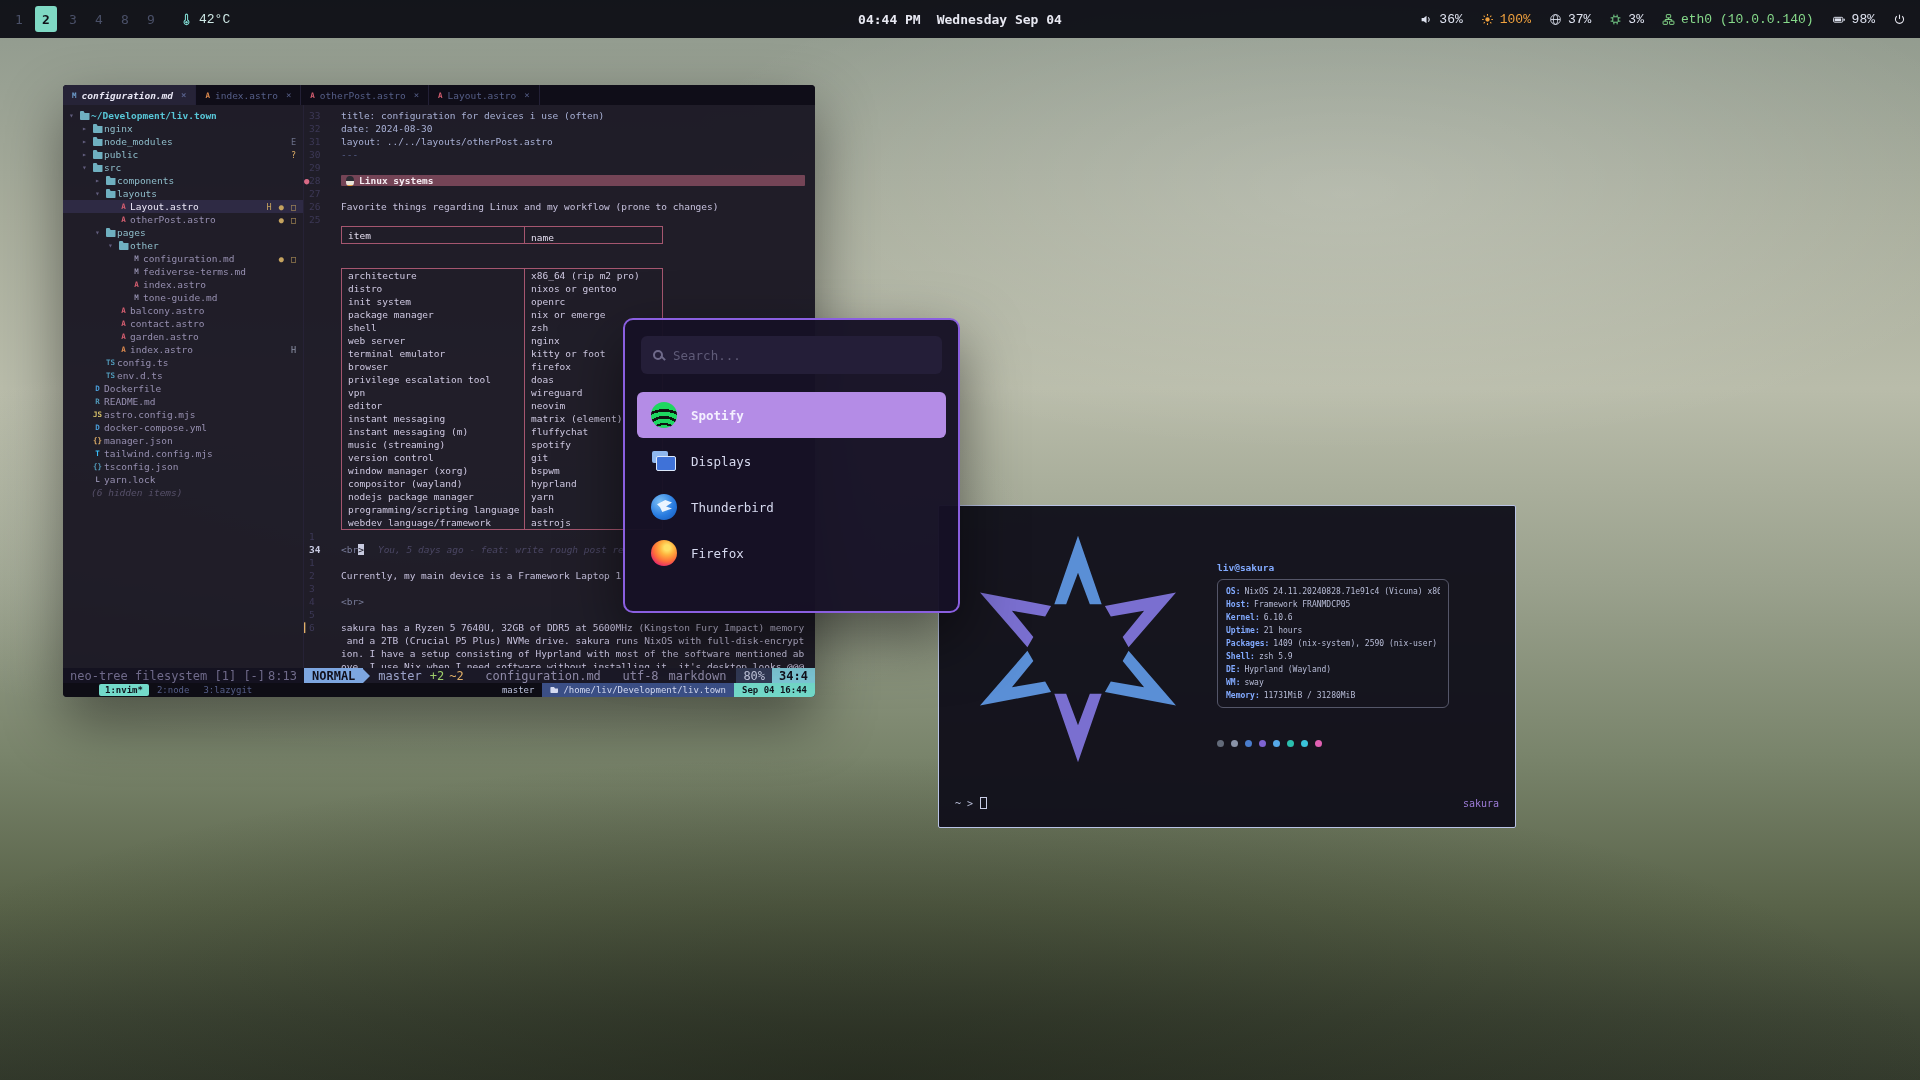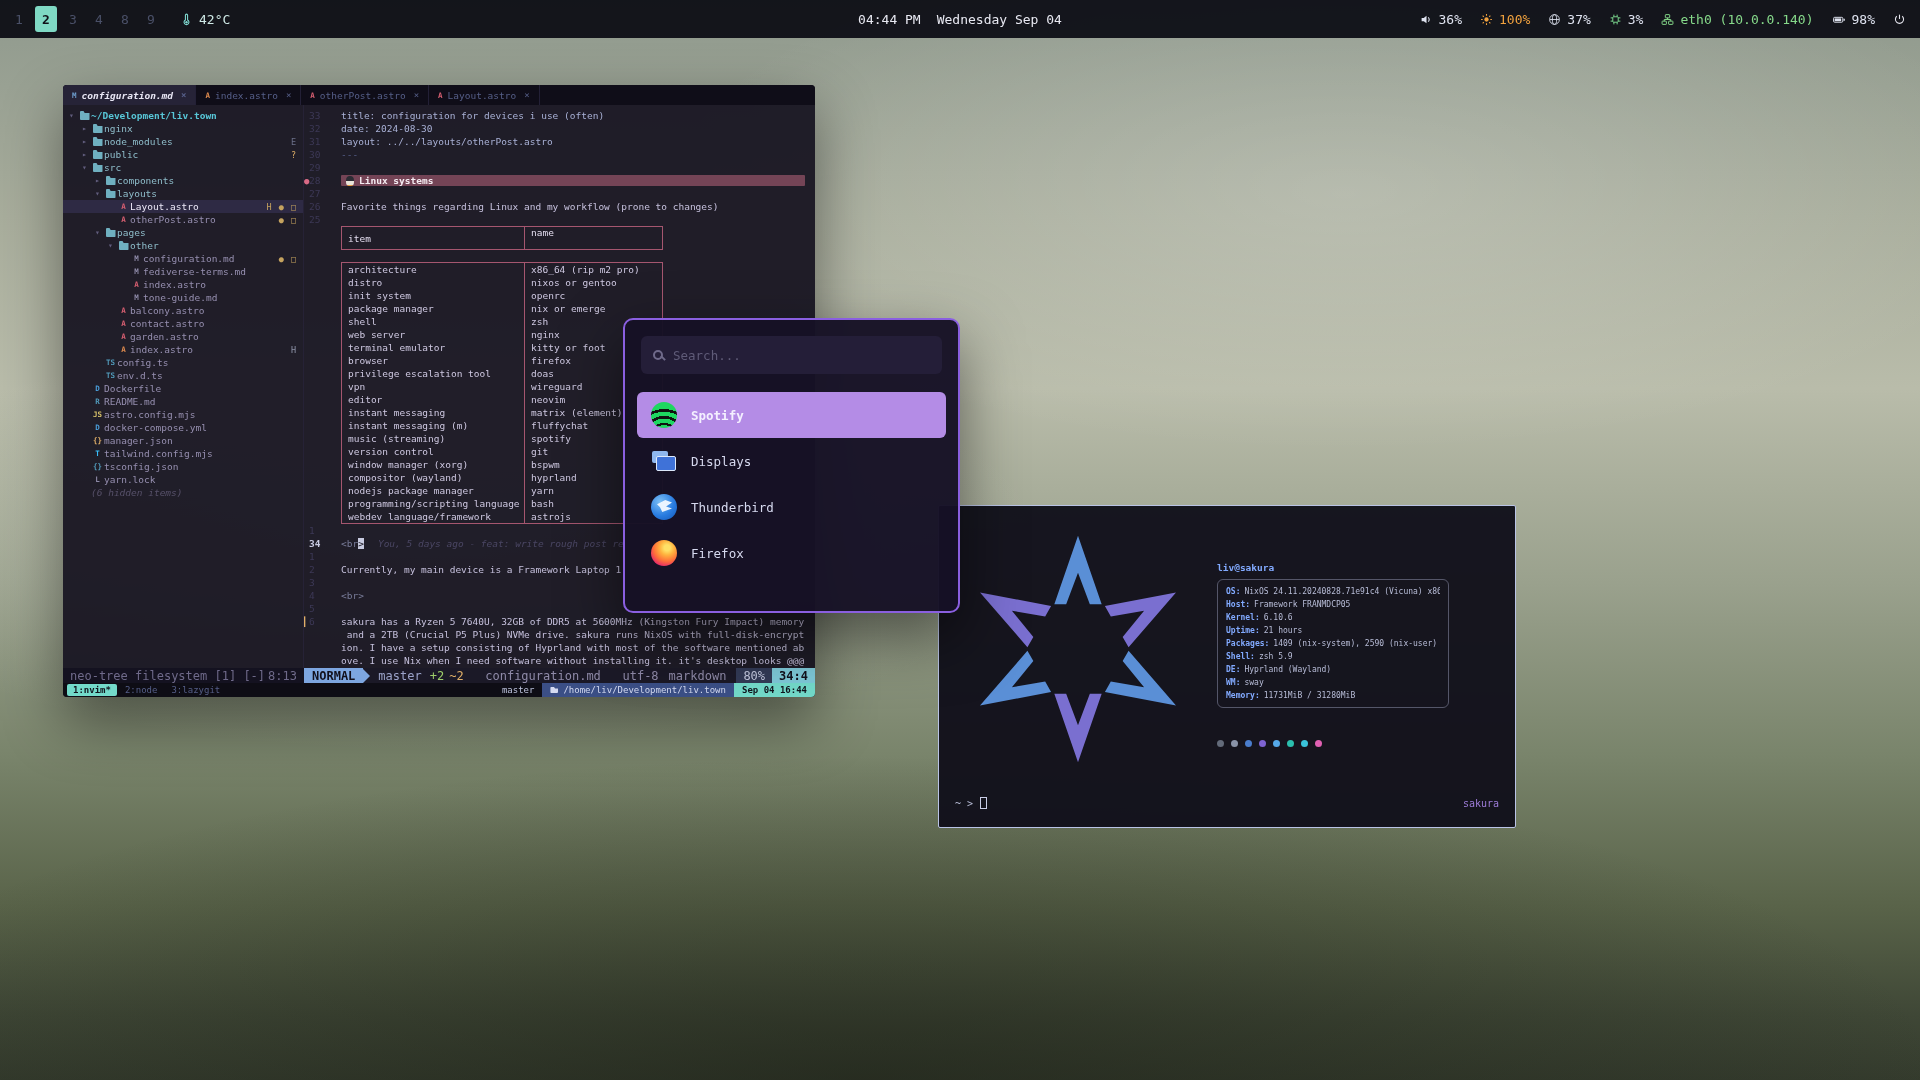--- a/index.html
+++ b/index.html
@@ -13,25 +13,25 @@
       linear-gradient(180deg,#8f998d 0%,#a8ad9c 20%,#b9bcaa 36%,#9aa18d 54%,#79846b 70%,#596349 84%,#3f4736 94%,#343b2d 100%);
   }
   .win { position:absolute; }
 
   
   .topbar { position:absolute; top:0; left:0; width:1920px; height:38px; background:rgba(12,13,20,0.94);
     display:flex; align-items:center; color:#dfe3f0; font-size:13px; z-index:50; }
   .ws-list { display:flex; align-items:center; height:100%; margin-left:6px; }
   .ws { width:26px; height:38px; display:flex; align-items:center; justify-content:center; color:#4a5068; }
   .ws.on { background:#7fd9c4; color:#101018; width:22px; height:26px; border-radius:3px; margin:0 3px; font-weight:700; }
-  .module { display:flex; align-items:center; gap:6px; }
+  .module { display:flex; align-items:center; gap:6px;font-family:Liberation Mono, monospace; }
   .module svg { display:block; }
   .temp { margin-left:16px; color:#cfe9e6; }
   .temp svg { color:#7fd9d0; }
-  .clock { position:absolute; left:50%; transform:translateX(-50%); display:flex; gap:16px; font-weight:400; color:#e8e9f2; }
+  .clock { position:absolute; left:50%; transform:translateX(-50%); display:flex; gap:16px; font-weight:700; color:#e8e9f2; }
   .tb-right { margin-left:auto; display:flex; align-items:center; gap:18px; padding-right:14px; }
   .m-bright, .m-bright svg { color:#f0a13e; }
   .m-net, .m-net svg { color:#86d98a; }
   .m-cpu svg { color:#7bd88f; }
   .m-power { color:#e6e6ef; }
 
   
   .editor { left:63px; top:85px; width:752px; height:612px; background:rgba(24,21,34,0.95);
     border-radius:4px; box-shadow:0 24px 60px rgba(0,0,0,0.45); z-index:20; display:flex; flex-direction:column;
     font-size:9.5px; color:#c6c1dd; overflow:hidden; }
@@ -71,21 +71,21 @@
     padding:0 5px; border-radius:1px; display:flex; align-items:center; }
   .licon { display:none; }
   .licon.penguin { display:inline-block; width:8px; height:10px; margin-right:5px;
     background:linear-gradient(180deg,#2c2c34 0 45%, #e8e4da 45% 85%, #e8a23e 85%); border-radius:45% 45% 40% 40%; }
   .curs:empty, .blame:empty { display:none; }
   .curs { background:#c8cbe0; color:#16141f; }
   .blame { margin-left:14px; color:#4a4663; font-style:italic; }
 
   .mdtable { margin-left:37px; width:322px; color:#cfc9e2; }
   .thead, .tbodyx { border:1px solid #a5566f; }
-  .thead { margin-bottom:12px; display:flex; height:24px; align-items:flex-start; color:#e2dcee; }
+  .thead { margin-bottom:24px; display:flex; height:18px; align-items:flex-end; color:#e2dcee; }
   .mdtr { display:flex; height:13px; align-items:center; }
   .td1 { width:183px; border-right:1px solid #a5566f; padding-left:6px; flex:none; height:100%; display:flex; align-items:center; }
   .td2 { flex:1; padding-left:6px; }
 
   .statusrow { height:15px; flex:none; display:flex; font-size:12px; }
   .treestatus { width:241px; flex:none; background:#141220; color:#6f6a8a; display:flex; justify-content:space-between;
     align-items:center; padding:0 7px; }
   .lualine { flex:1; background:#1b1927; display:flex; align-items:center; }
   .mode { background:#7da6e0; color:#12101c; font-weight:700; padding:0 8px; height:100%; display:flex; align-items:center; }
   .sep-mode { width:0; height:0; border-top:7.5px solid transparent; border-bottom:7.5px solid transparent; border-left:7px solid #7da6e0; }
@@ -93,21 +93,21 @@
   .diff.add { color:#9ece6a; margin-left:8px; }
   .diff.mod { color:#e0af68; margin-left:5px; }
   .fname { margin:0 auto; color:#8f8aa8; }
   .enc, .ftype { color:#8f8aa8; margin-right:10px; }
   .pct { background:#323a56; color:#c3c8de; padding:0 7px; height:100%; display:flex; align-items:center; }
   .loc { background:#7ec9d8; color:#12101c; font-weight:700; padding:0 7px; height:100%; display:flex; align-items:center; }
 
   .tmuxbar { height:14px; flex:none; background:rgba(14,12,21,0.96); display:flex; align-items:center; font-size:9px; }
   .twins { display:flex; align-items:center; height:100%; margin-left:4px; gap:2px; }
   .twin { color:#565f89; padding:0 6px; height:12px; display:flex; align-items:center; }
-  .twin.on { background:#73daca; color:#10131c; font-weight:700; border-radius:2px; }
+  .twin.on { background:#73daca; color:#10131c; font-weight:700; border-radius:2px;margin-left:32px; }
   .tright { margin-left:auto; display:flex; align-items:center; height:100%; }
   .tbranch { color:#bdc3dd; margin-right:8px; }
   .tpath { background:#3b4f86; color:#d5dbf2; padding:0 8px; height:100%; display:flex; align-items:center; gap:5px; }
   .minifolder { width:8px; height:6px; background:#d5dbf2; border-radius:1px; clip-path:polygon(0 0,45% 0,58% 25%,100% 25%,100% 100%,0 100%); }
   .tdate { background:#73daca; color:#10131c; padding:0 8px; height:100%; display:flex; align-items:center; font-weight:700; }
 
   
   .launcher { left:623px; top:318px; width:337px; height:295px; background:rgba(22,17,37,0.97); border:2px solid #8a5fe0;
     border-radius:10px; z-index:40; overflow:hidden; box-shadow:0 24px 60px rgba(0,0,0,0.5); }
   .search { margin:16px 16px 0 16px; height:38px; background:#241e38; border-radius:6px; display:flex; align-items:center; }

